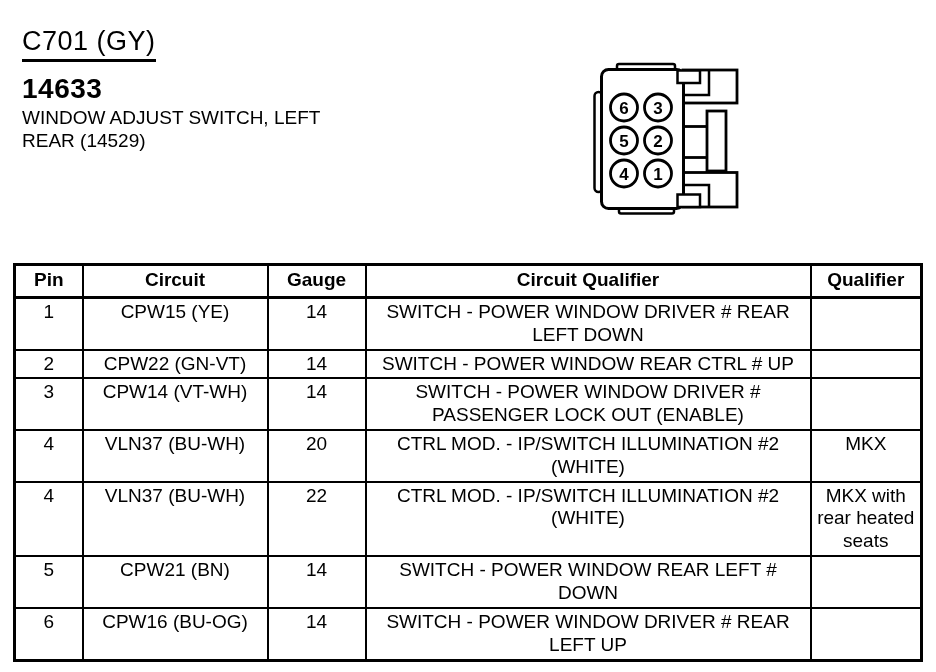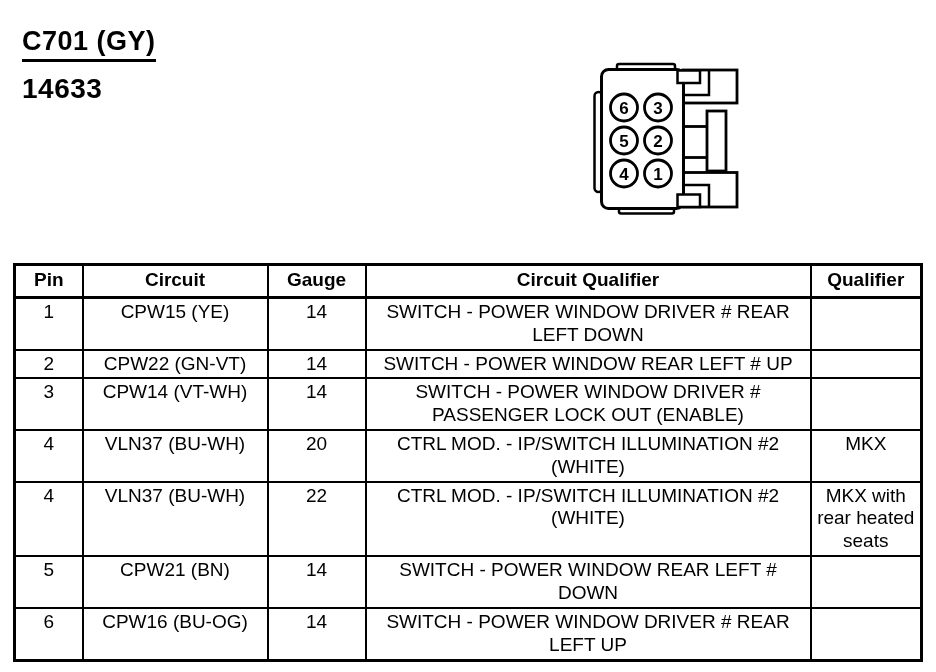--- a/index.html
+++ b/index.html
@@ -13,21 +13,21 @@
     font-family: "Liberation Sans", sans-serif;
     overflow: hidden;
   }
 
   
   .connector-id {
     position: absolute;
     left: 22px;
     top: 26px;
     font-size: 27px;
-    font-weight: bold;
+    font-weight: normal;
     letter-spacing: 0.5px;
     display: inline-block;
     border-bottom: 3px solid #000;
     padding-bottom: 2px;
   }
   .part-number {
     position: absolute;
     left: 22px;
     top: 73px;
     font-size: 28px;
@@ -96,20 +96,21 @@
   .pin-table tbody tr:nth-child(6) { height: 52px; }
   .pin-table tbody tr:nth-child(7) { height: 50px; }
 </style>
 </head>
 <body>
 
 <div class="page">
 
   <div class="connector-id">C701 (GY)</div>
   <div class="part-number">14633</div>
+  <div class="part-desc">WINDOW ADJUST SWITCH, LEFT REAR (14529)</div>
 
   <svg class="connector-svg" viewBox="560 55 200 165" xmlns="http://www.w3.org/2000/svg">
 
     <rect class="shape" x="594.5" y="92" width="8" height="100" rx="4" stroke-width="2.5"></rect>
 
     <rect class="shape" x="617" y="64" width="58" height="9" rx="2" stroke-width="2.5"></rect>
     <rect class="shape" x="619" y="204.5" width="55" height="9" rx="2" stroke-width="2.5"></rect>
 
     <rect class="shape" x="683" y="70" width="54" height="33" stroke-width="2.8"></rect>
     <path class="ln" d="M709,71 V95 H684" stroke-width="2.5"></path>
@@ -173,21 +174,21 @@
         <td class="c-pin">1</td>
         <td class="c-circuit">CPW15 (YE)</td>
         <td class="c-gauge">14</td>
         <td class="c-func">SWITCH - POWER WINDOW DRIVER # REAR LEFT DOWN</td>
         <td class="c-qual"></td>
       </tr>
       <tr>
         <td class="c-pin">2</td>
         <td class="c-circuit">CPW22 (GN-VT)</td>
         <td class="c-gauge">14</td>
-        <td class="c-func">SWITCH - POWER WINDOW REAR LEFT # UP</td>
+        <td class="c-func">SWITCH - POWER WINDOW REAR CTRL # UP</td>
         <td class="c-qual"></td>
       </tr>
       <tr>
         <td class="c-pin">3</td>
         <td class="c-circuit">CPW14 (VT-WH)</td>
         <td class="c-gauge">14</td>
         <td class="c-func">SWITCH - POWER WINDOW DRIVER # PASSENGER LOCK OUT (ENABLE)</td>
         <td class="c-qual"></td>
       </tr>
       <tr>

